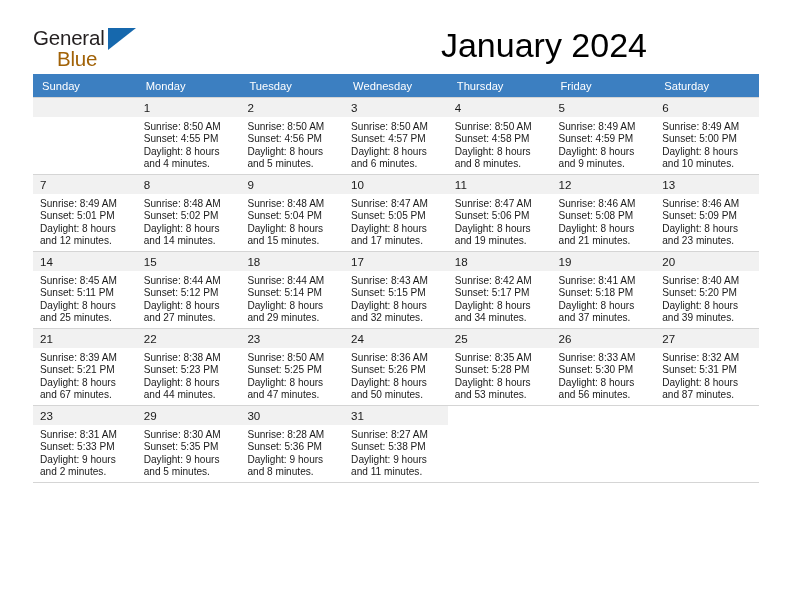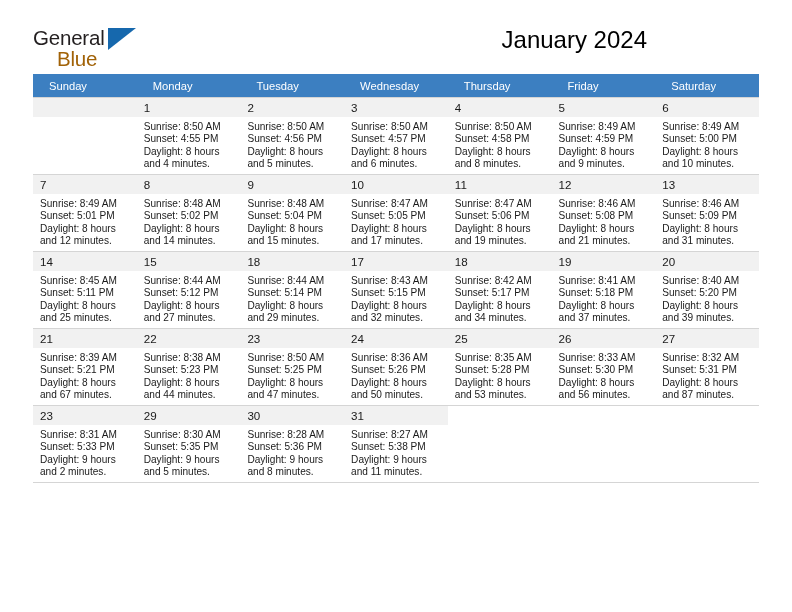--- a/index.html
+++ b/index.html
@@ -62,21 +62,21 @@
     width: 0;
     height: 0;
     border-left: 28px solid #1668ad;
     border-bottom: 22px solid transparent;
   }
   .title-block {
     text-align: right;
     padding-top: 1px;
   }
   .month-title {
-    font-size: 24px;
+    font-size: 34px;
     color: #000000;
     line-height: 1.08;
     white-space: nowrap;
   }
   .location {
     font-size: 12.6px;
     color: #111111;
     margin-top: 10px;
     white-space: nowrap;
   }
@@ -89,21 +89,21 @@
     margin-top: 2px;
   }
   .calendar col { width: 103.7px; }
 
   thead th {
     background: #3c7fc1;
     color: #ffffff;
     font-size: 11.2px;
     font-weight: normal;
     text-align: left;
-    padding: 5px 0 5px 16px;
+    padding: 5px 0 5px 9px;
     height: 13px;
     border: none;
   }
 
   tbody td {
     vertical-align: top;
     height: 76px;
     padding: 0;
     border-top: 1px solid #d5d5d5;
     border-bottom: 1px solid #d5d5d5;
@@ -319,21 +319,21 @@
               </div>
             </div>
           </td>
           <td>
             <div class="cell-inner">
               <span class="daynum">13</span>
               <div class="lines">
                 <div>Sunrise: 8:46 AM</div>
                 <div>Sunset: 5:09 PM</div>
                 <div>Daylight: 8 hours</div>
-                <div>and 31 minutes.</div>
+                <div>and 23 minutes.</div>
               </div>
             </div>
           </td>
         </tr>
         <tr>
           <td>
             <div class="cell-inner">
               <span class="daynum">14</span>
               <div class="lines">
                 <div>Sunrise: 8:45 AM</div>

